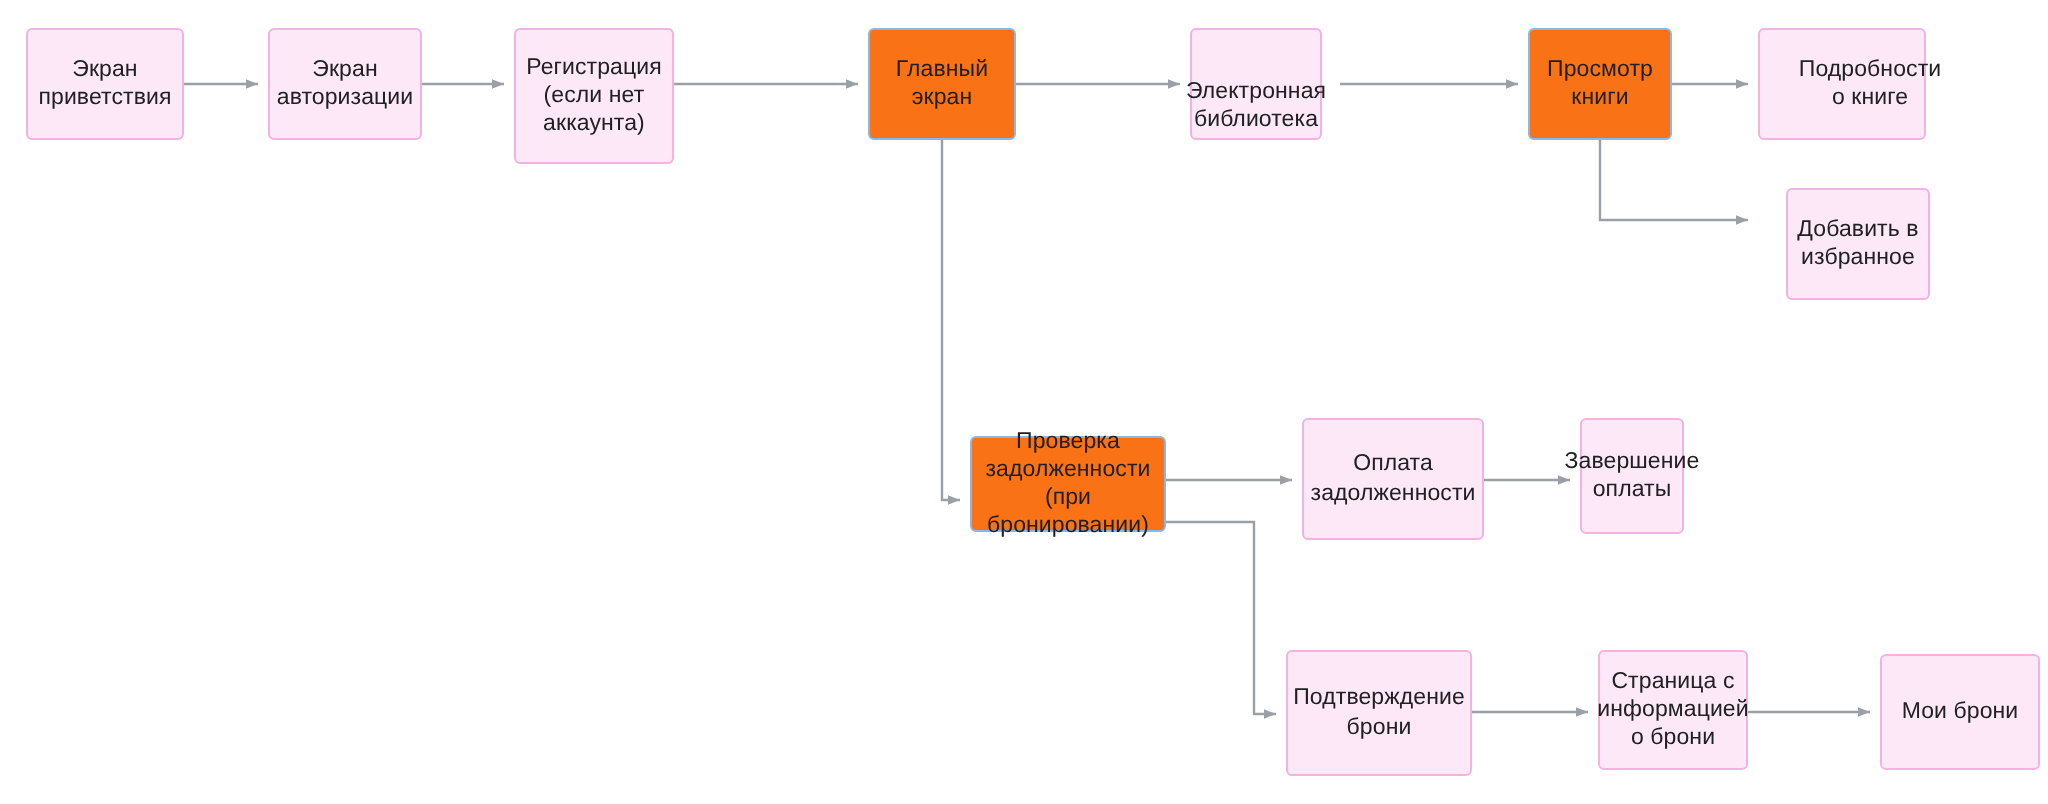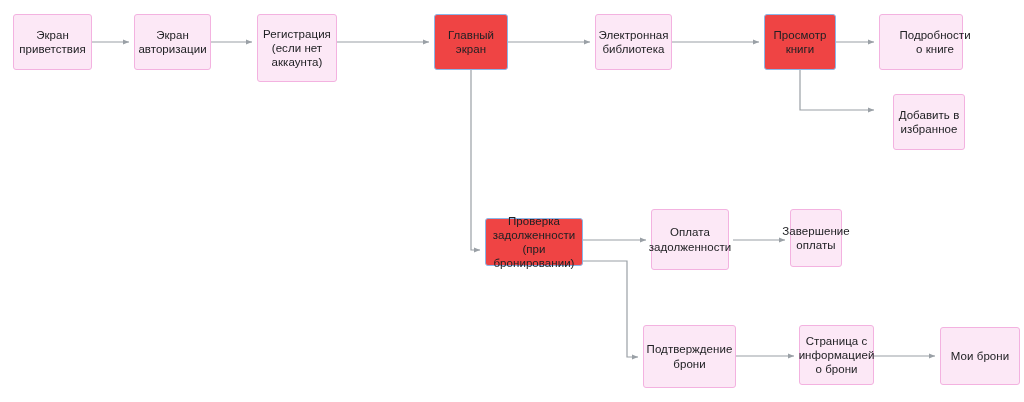--- a/index.html
+++ b/index.html
@@ -38,21 +38,21 @@
     line-height: 1.22;
     font-size: 11.5px;
     color: #202124;
     letter-spacing: 0.05px;
   }
   .node.pink {
     background: #fce8f6;
     border-color: #f3b2e0;
   }
   .node.blue {
-    background: #ef4444;
+    background: #f97316;
     border-color: #8ab6e8;
   }
   .node-label {
     display: block;
     white-space: pre-line;
   }
 </style>
 </head>
 <body>
 
@@ -92,21 +92,21 @@
       </div>
       <div class="node pink" style="left: 257px; top: 14px; width: 80px; height: 68px;">
         <span class="node-label">Регистрация
 (если нет
 аккаунта)</span>
       </div>
       <div class="node blue" style="left: 434px; top: 14px; width: 74px; height: 56px;">
         <span class="node-label">Главный
 экран</span>
       </div>
-      <div class="node pink" style="left: 595px; top: 14px; width: 77px; height: 56px;">
+      <div class="node pink" style="left: 595px; top: 14px; width: 66px; height: 56px; align-items: flex-end;">
         <span class="node-label">Электронная
 библиотека</span>
       </div>
       <div class="node blue" style="left: 764px; top: 14px; width: 72px; height: 56px;">
         <span class="node-label">Просмотр
 книги</span>
       </div>
       <div class="node pink" style="left: 879px; top: 14px; width: 84px; height: 56px; padding-left: 32px;">
         <span class="node-label">Подробности
 о книге</span>
@@ -114,21 +114,21 @@
       <div class="node pink" style="left: 893px; top: 82px; width: 72px; height: 56px; margin-top: 12px;">
         <span class="node-label">Добавить в
 избранное</span>
       </div>
       <div class="node blue" style="left: 485px; top: 218px; width: 98px; height: 48px;">
         <span class="node-label">Проверка
 задолженности
 (при
 бронировании)</span>
       </div>
-      <div class="node pink" style="left: 651px; top: 209px; width: 78px; height: 61px;">
+      <div class="node pink" style="left: 651px; top: 209px; width: 91px; height: 61px;">
         <span class="node-label">Оплата
 задолженности</span>
       </div>
       <div class="node pink" style="left: 790px; top: 209px; width: 52px; height: 58px;">
         <span class="node-label">Завершение
 оплаты</span>
       </div>
       <div class="node pink" style="left: 643px; top: 325px; width: 93px; height: 63px;">
         <span class="node-label">Подтверждение
 брони</span>

